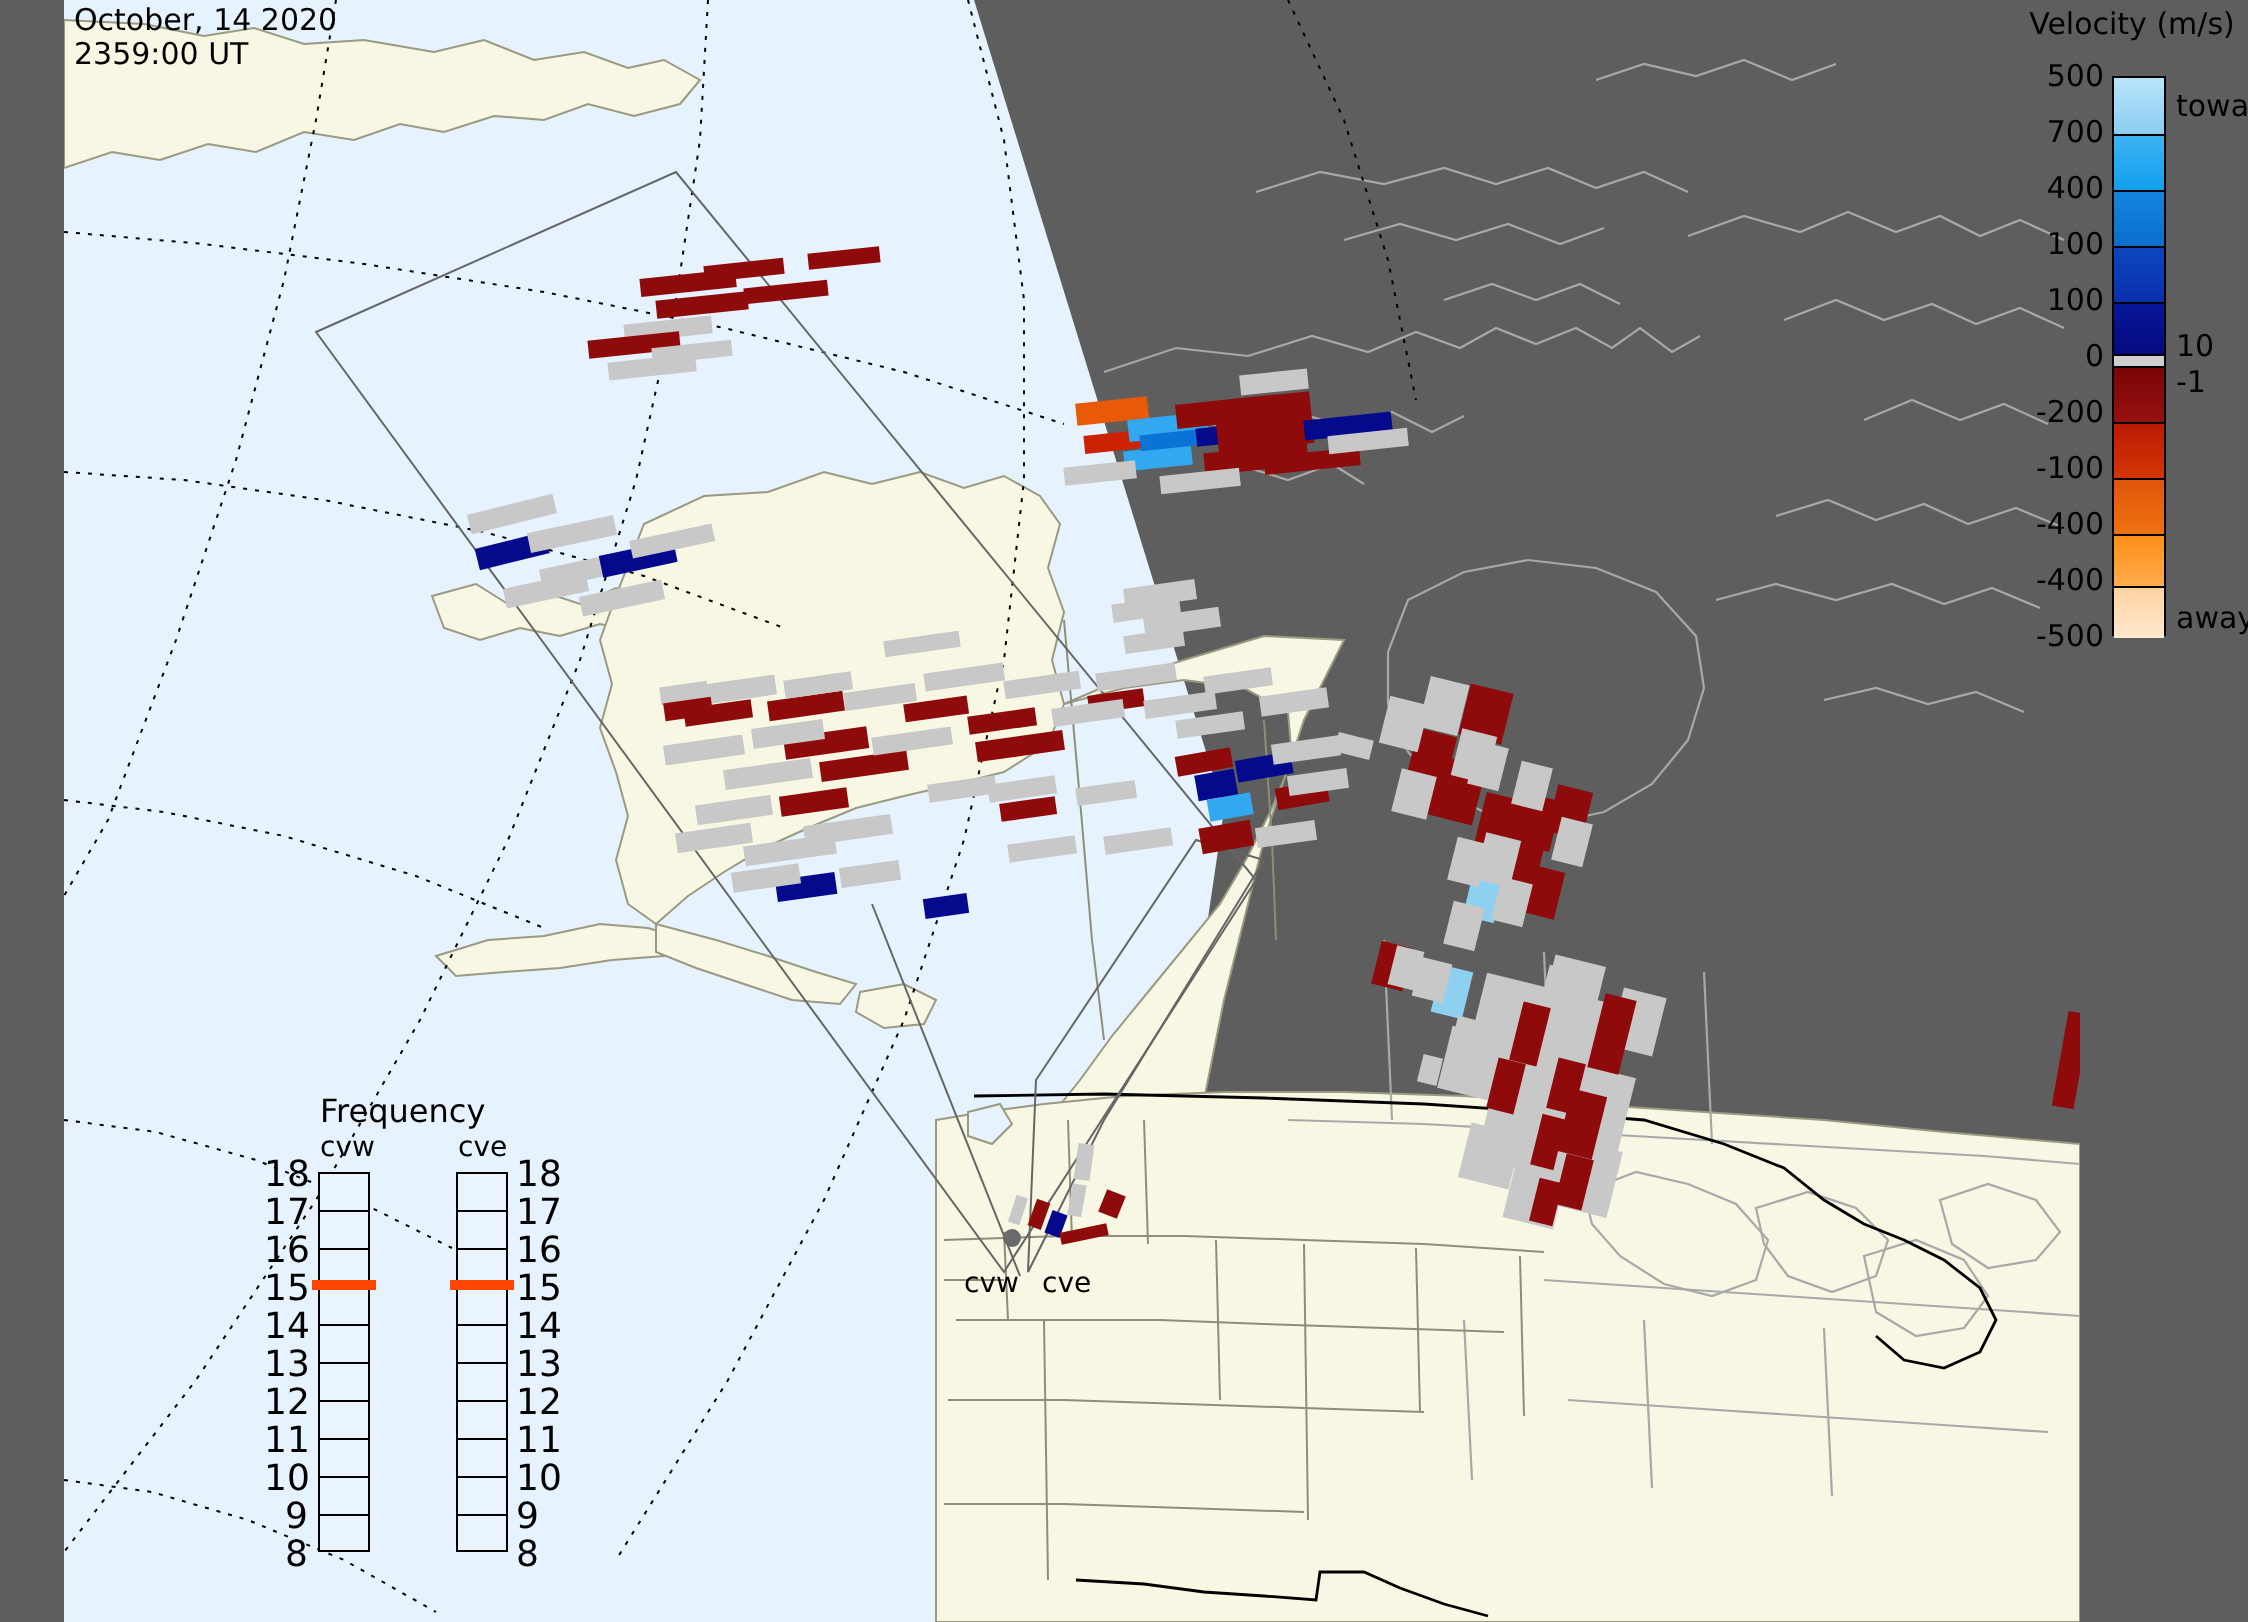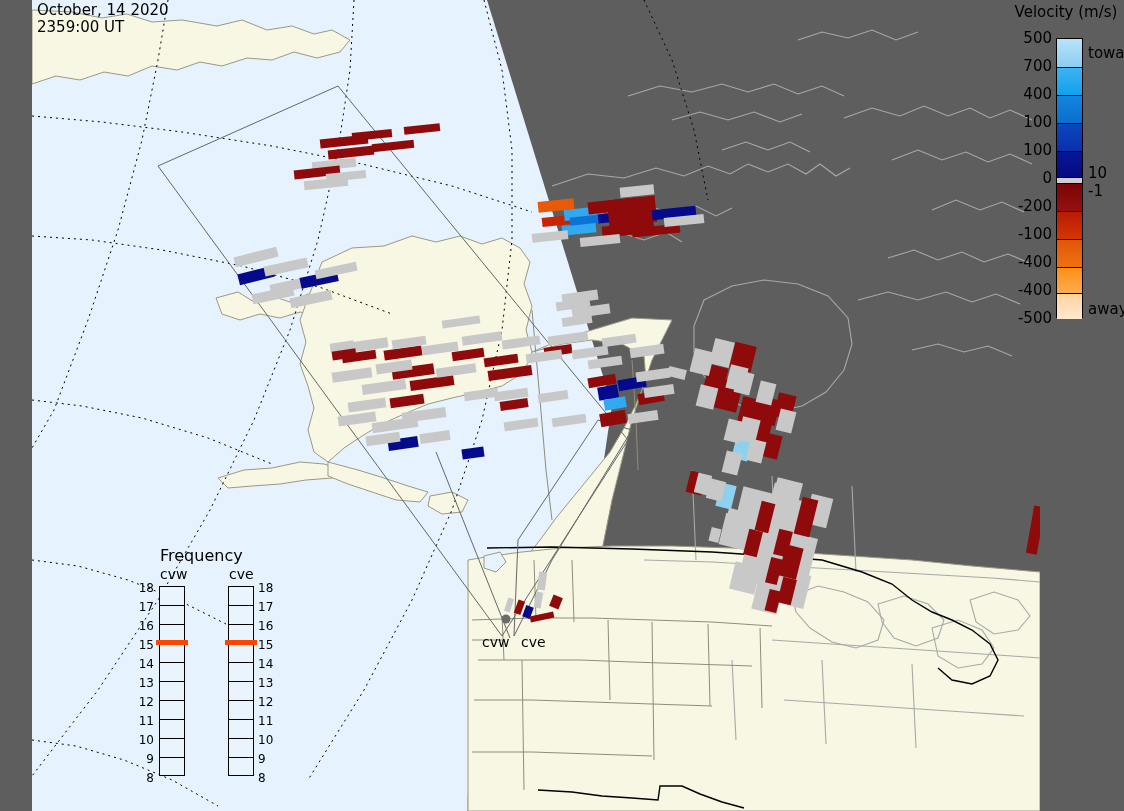--- a/index.html
+++ b/index.html
@@ -18,21 +18,21 @@
   .site-label{position:absolute;color:#000;font-size:14px;font-family:"DejaVu Sans",sans-serif;}
 
   
   #freq{position:absolute;left:100px;top:546px;width:160px;height:245px;}
   #freq .title{position:absolute;left:28px;top:0px;font-size:16px;color:#000;}
   #freq .colname{position:absolute;top:20px;font-size:14px;color:#000;}
   #freq .bar{position:absolute;top:40px;width:26px;height:190px;background:#eaf4fd;
              border:1px solid #000;box-sizing:border-box;}
   #freq .bar .seg{position:absolute;left:0;width:100%;border-bottom:1px solid #000;box-sizing:border-box;}
   #freq .mark{position:absolute;height:5px;background:#ff4500;}
-  #freq .ticks{position:absolute;top:34px;width:22px;text-align:right;font-size:12px;color:#000;}
+  #freq .ticks{position:absolute;top:34px;width:22px;text-align:right;font-size:18px;color:#000;}
   #freq .ticks div{height:19px;line-height:16px;}
 
   
   #vel{position:absolute;left:1008px;top:0;width:116px;height:719px;}
   #vel .cbtitle{position:absolute;left:-22px;top:3px;width:160px;text-align:center;font-size:15px;color:#000;}
   #vel .cbbox{position:absolute;left:48px;top:38px;width:27px;height:280px;border:1px solid #000;box-sizing:border-box;}
   #vel .cbseg{position:absolute;left:0;width:100%;}
   #vel .cbdiv{position:absolute;left:0;width:100%;height:1px;background:#000;}
   #vel .cbticks{position:absolute;left:-34px;top:30px;width:78px;text-align:right;font-size:15px;color:#000;}
   #vel .cbticks div{height:28px;line-height:16px;}

